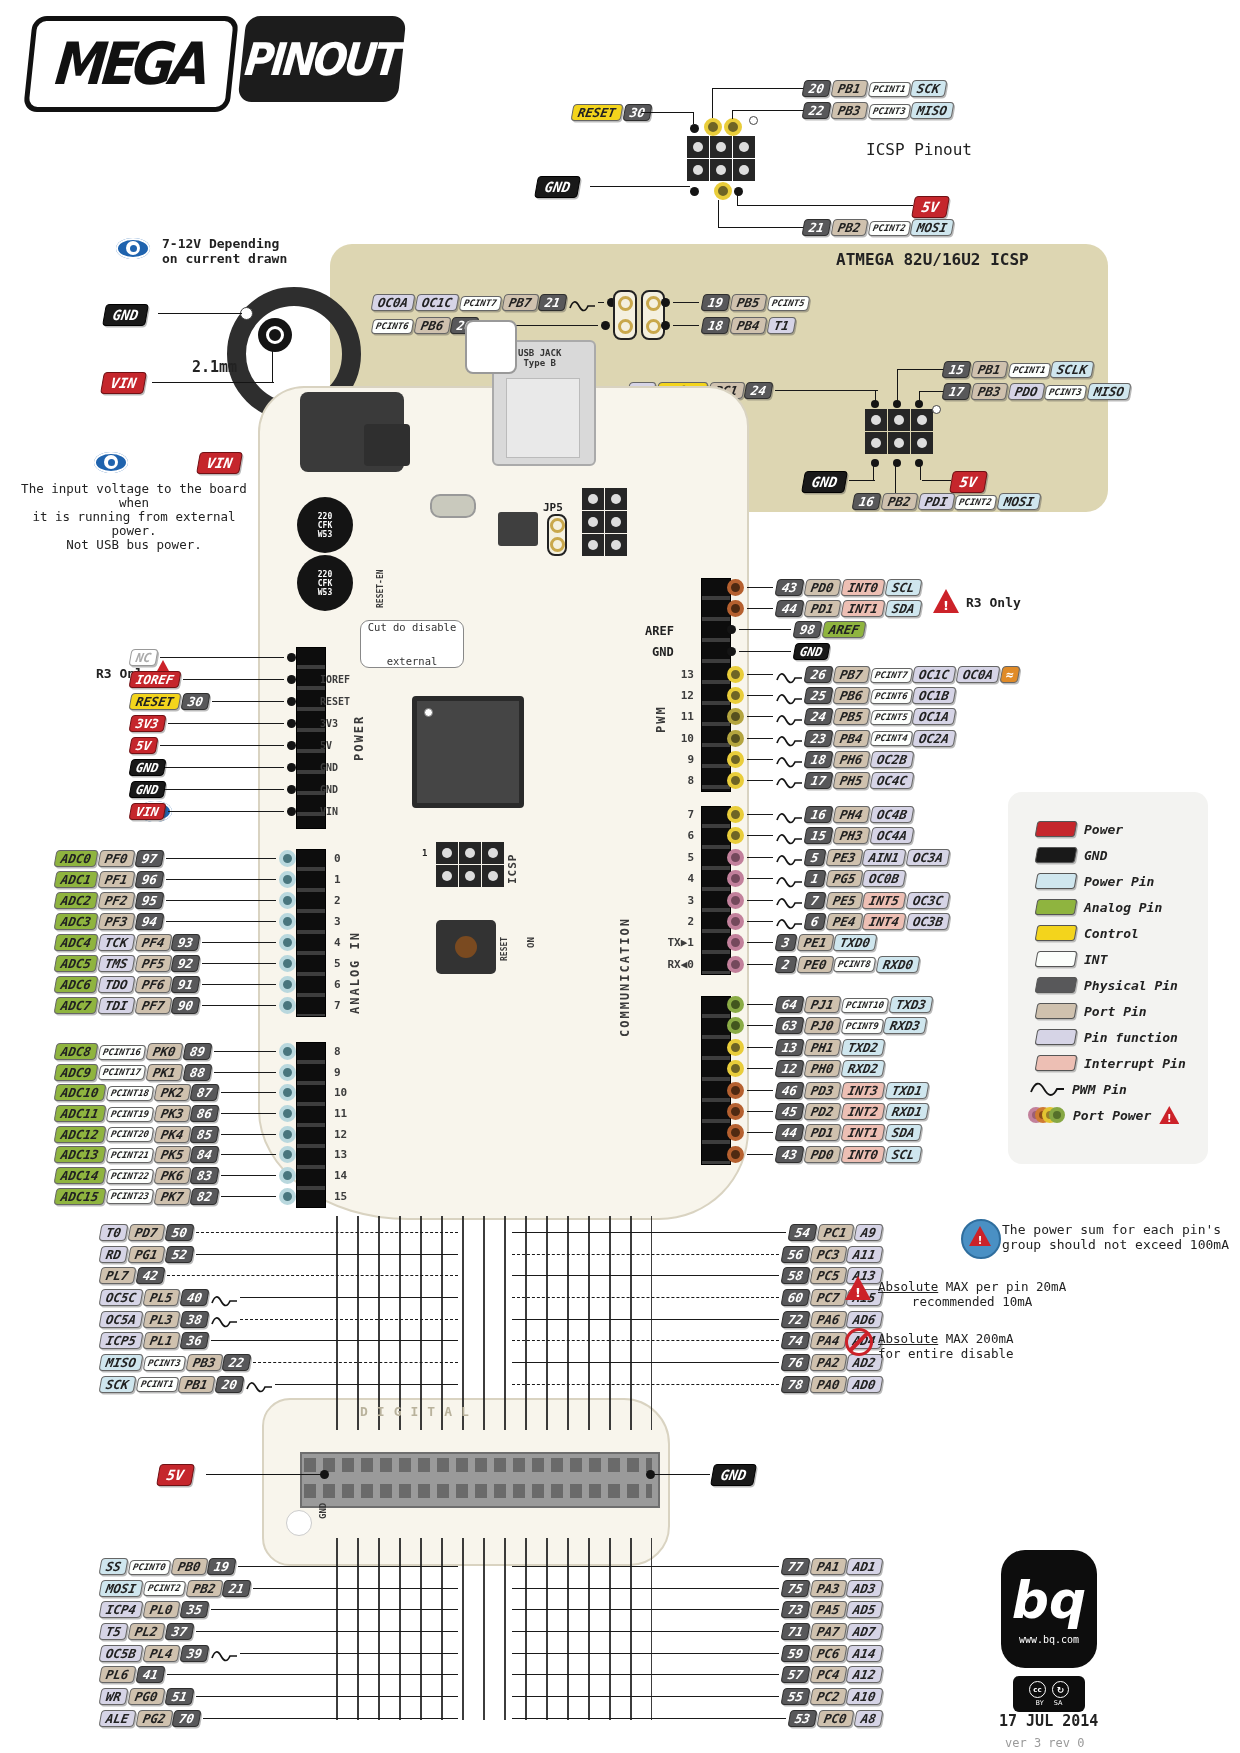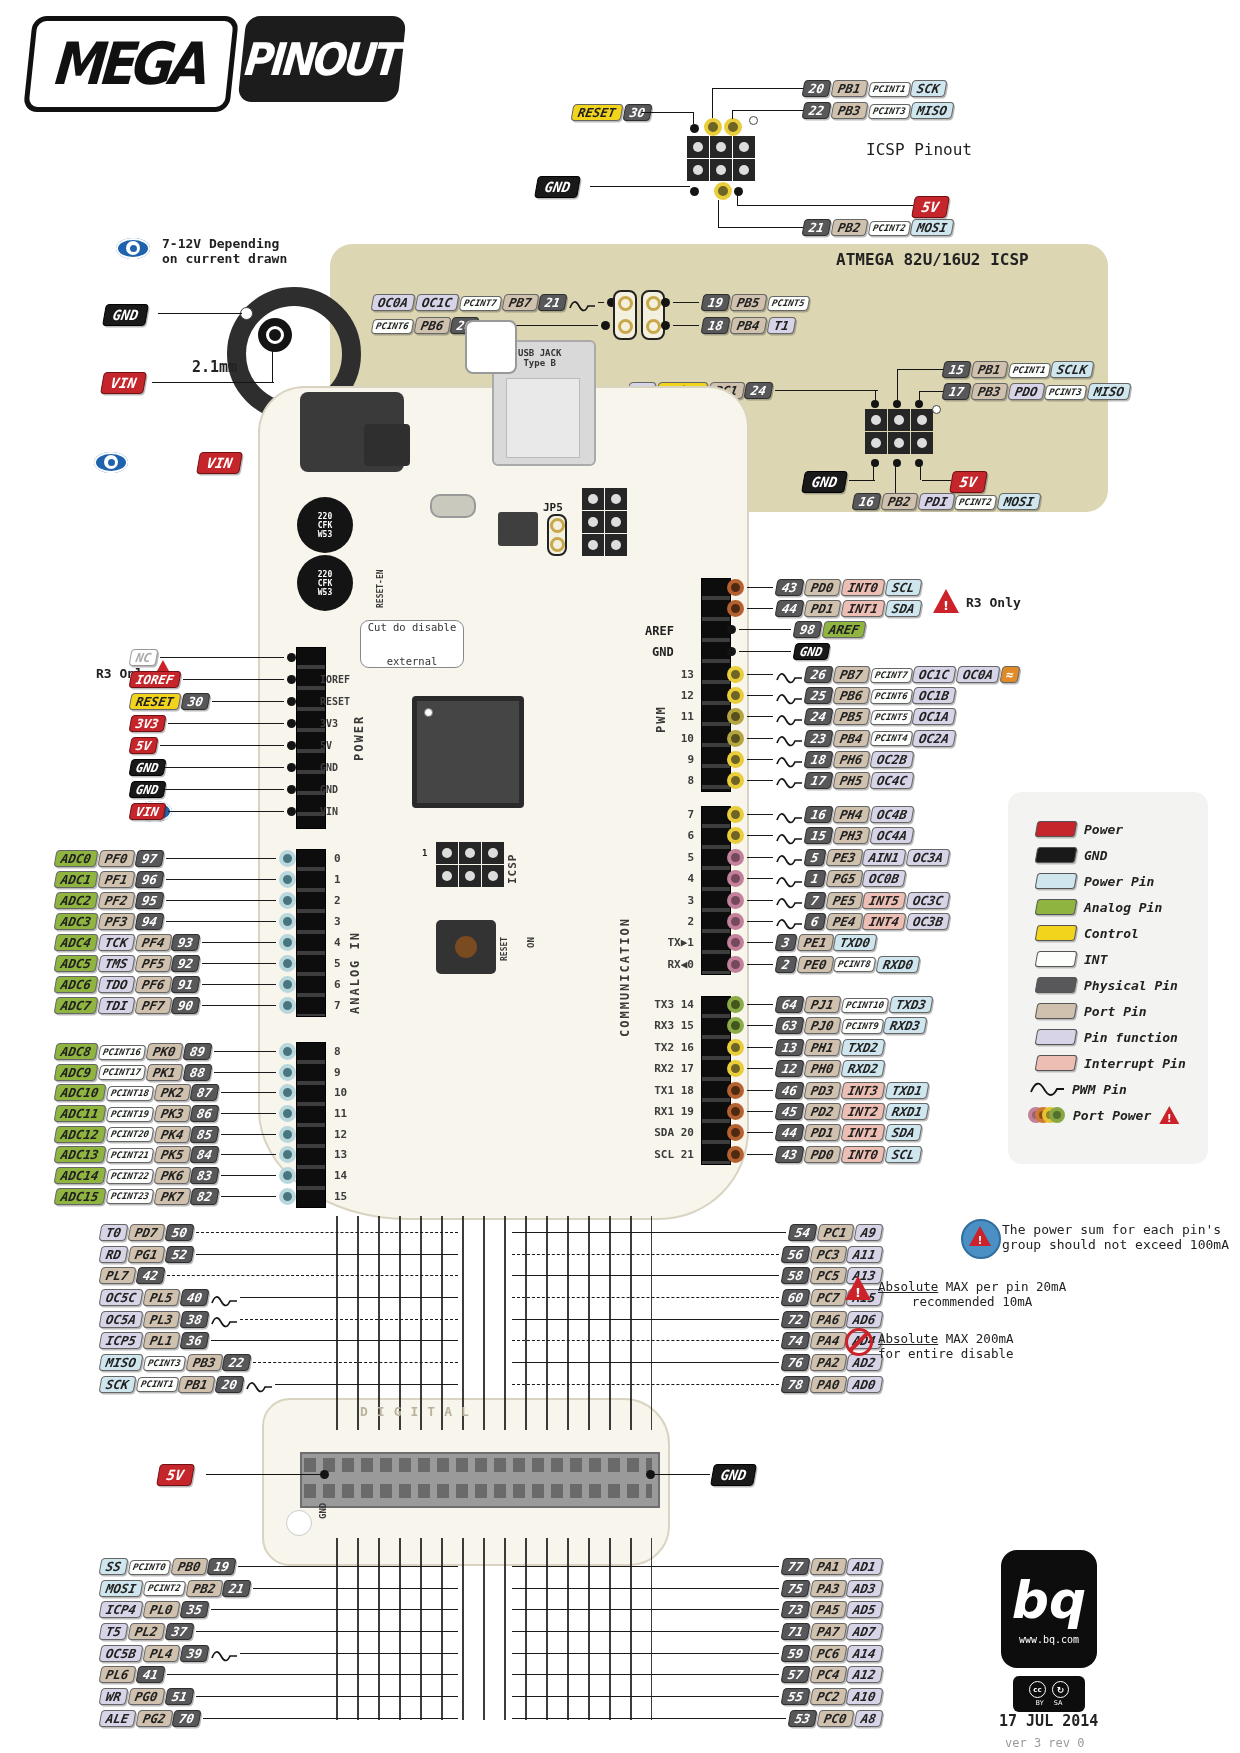--- a/index.html
+++ b/index.html
@@ -307,20 +307,25 @@
   <span class="wc" style="left:240px;top:307px;width:11px;height:11px"></span>
   <span class="ch g bg abs" style="left:104px;top:304px">GND</span>
   <div class="wh" style="left:158px;top:313px;width:84px"></div>
   <span class="ch r bg abs" style="left:102px;top:372px">VIN</span>
   <div class="wh" style="left:152px;top:382px;width:122px"></div>
   <div class="wv" style="left:272px;top:345px;height:37px"></div>
   <span class="note" style="left:192px;top:360px;font-size:15px">2.1mm</span>
 
   <span class="eye" style="left:94px;top:452px"></span>
   <span class="ch r bg abs" style="left:198px;top:452px">VIN</span>
+  <div class="note" style="left:8px;top:482px;width:252px;text-align:center;font-weight:normal;font-size:12.5px;line-height:14px">
+    <div>The input voltage to the board when</div>
+    <div>it is running from external power.</div>
+    <div>Not USB bus power.</div>
+  </div>
 
   <div class="board" style="left:258px;top:386px;width:487px;height:830px;border-radius:46px 40px 90px 150px / 46px 40px 90px 110px"></div>
   <div class="board" style="left:262px;top:1398px;width:404px;height:164px;border-radius:28px 46px 40px 28px"></div>
   <div class="band" style="left:336px;top:1216px;width:316px;height:214px"></div>
   <div class="band" style="left:336px;top:1538px;width:316px;height:182px"></div>
 
   <div class="abs" style="left:300px;top:392px;width:104px;height:80px;background:#3a3a3a;border-radius:8px"></div>
   <div class="abs" style="left:492px;top:340px;width:100px;height:122px;background:#d9d9d9;border:2px solid #aaa;border-radius:6px"></div>
   <div class="abs" style="left:506px;top:378px;width:72px;height:78px;background:#e9e9e9;border:1px solid #bbb"></div>
   <div class="abs" style="left:465px;top:320px;width:48px;height:50px;background:#fff;border:2px solid #999;border-radius:8px"></div>
@@ -406,30 +411,20 @@
     </div>
   <div class="col ra" style="left:634px;top:806px;width:60px;row-gap:4.4px">
       <span>7</span>
       <span>6</span>
       <span>5</span>
       <span>4</span>
       <span>3</span>
       <span>2</span>
       <span>TX▶1</span>
       <span>RX◀0</span>
-    </div>
-  <div class="col ra" style="left:620px;top:996px;width:74px;row-gap:4.4px">
-      <span>TX3 14</span>
-      <span>RX3 15</span>
-      <span>TX2 16</span>
-      <span>RX2 17</span>
-      <span>TX1 18</span>
-      <span>RX1 19</span>
-      <span>SDA 20</span>
-      <span>SCL 21</span>
     </div>
   <div class="col" style="left:334px;top:850px;row-gap:4px">
       <span>0</span>
       <span>1</span>
       <span>2</span>
       <span>3</span>
       <span>4</span>
       <span>5</span>
       <span>6</span>
       <span>7</span>
@@ -1421,21 +1416,21 @@
   <div class="note" style="left:878px;top:1279px;font-weight:normal;font-size:12.5px">
     <div><span class="u">Absolute</span><span> MAX per pin 20mA</span></div>
     <div style="text-align:center">recommended 10mA</div>
   </div>
   <div class="nosym" style="left:845px;top:1328px"></div>
   <div class="note" style="left:878px;top:1331px;font-weight:normal;font-size:12.5px">
     <div><span class="u">Absolute</span><span> MAX 200mA</span></div>
     <div style="text-align:center">for entire disable</div>
   </div>
 
-  <div class="abs" style="left:1001px;top:1550px;width:96px;height:118px;background:#0d0d0d;border-radius:16px;display:flex;flex-direction:column;align-items:center;justify-content:center">
+  <div class="abs" style="left:1001px;top:1550px;width:96px;height:118px;background:#0d0d0d;border-radius:24px;display:flex;flex-direction:column;align-items:center;justify-content:center">
     <span style="font:italic bold 52px 'DejaVu Sans',sans-serif;color:#fff;line-height:52px">bq</span>
     <span style="font:10px 'DejaVu Sans Mono',monospace;color:#fff;margin-top:8px">www.bq.com</span>
   </div>
   <div class="abs" style="left:1013px;top:1676px;width:72px;height:36px;background:#0d0d0d;border-radius:6px;display:flex;flex-direction:column;align-items:center;justify-content:center;gap:1px">
     <span style="display:flex;gap:6px">
       <span style="width:15px;height:15px;border:1.7px solid #fff;border-radius:50%;color:#fff;font:bold 7px 'DejaVu Sans',sans-serif;display:flex;align-items:center;justify-content:center">cc</span>
       <span style="width:15px;height:15px;border:1.7px solid #fff;border-radius:50%;color:#fff;font:bold 9px 'DejaVu Sans',sans-serif;display:flex;align-items:center;justify-content:center">↻</span>
     </span>
     <span style="display:flex;gap:10px;color:#fff;font:6.5px 'DejaVu Sans',sans-serif">
       <span>BY</span>

